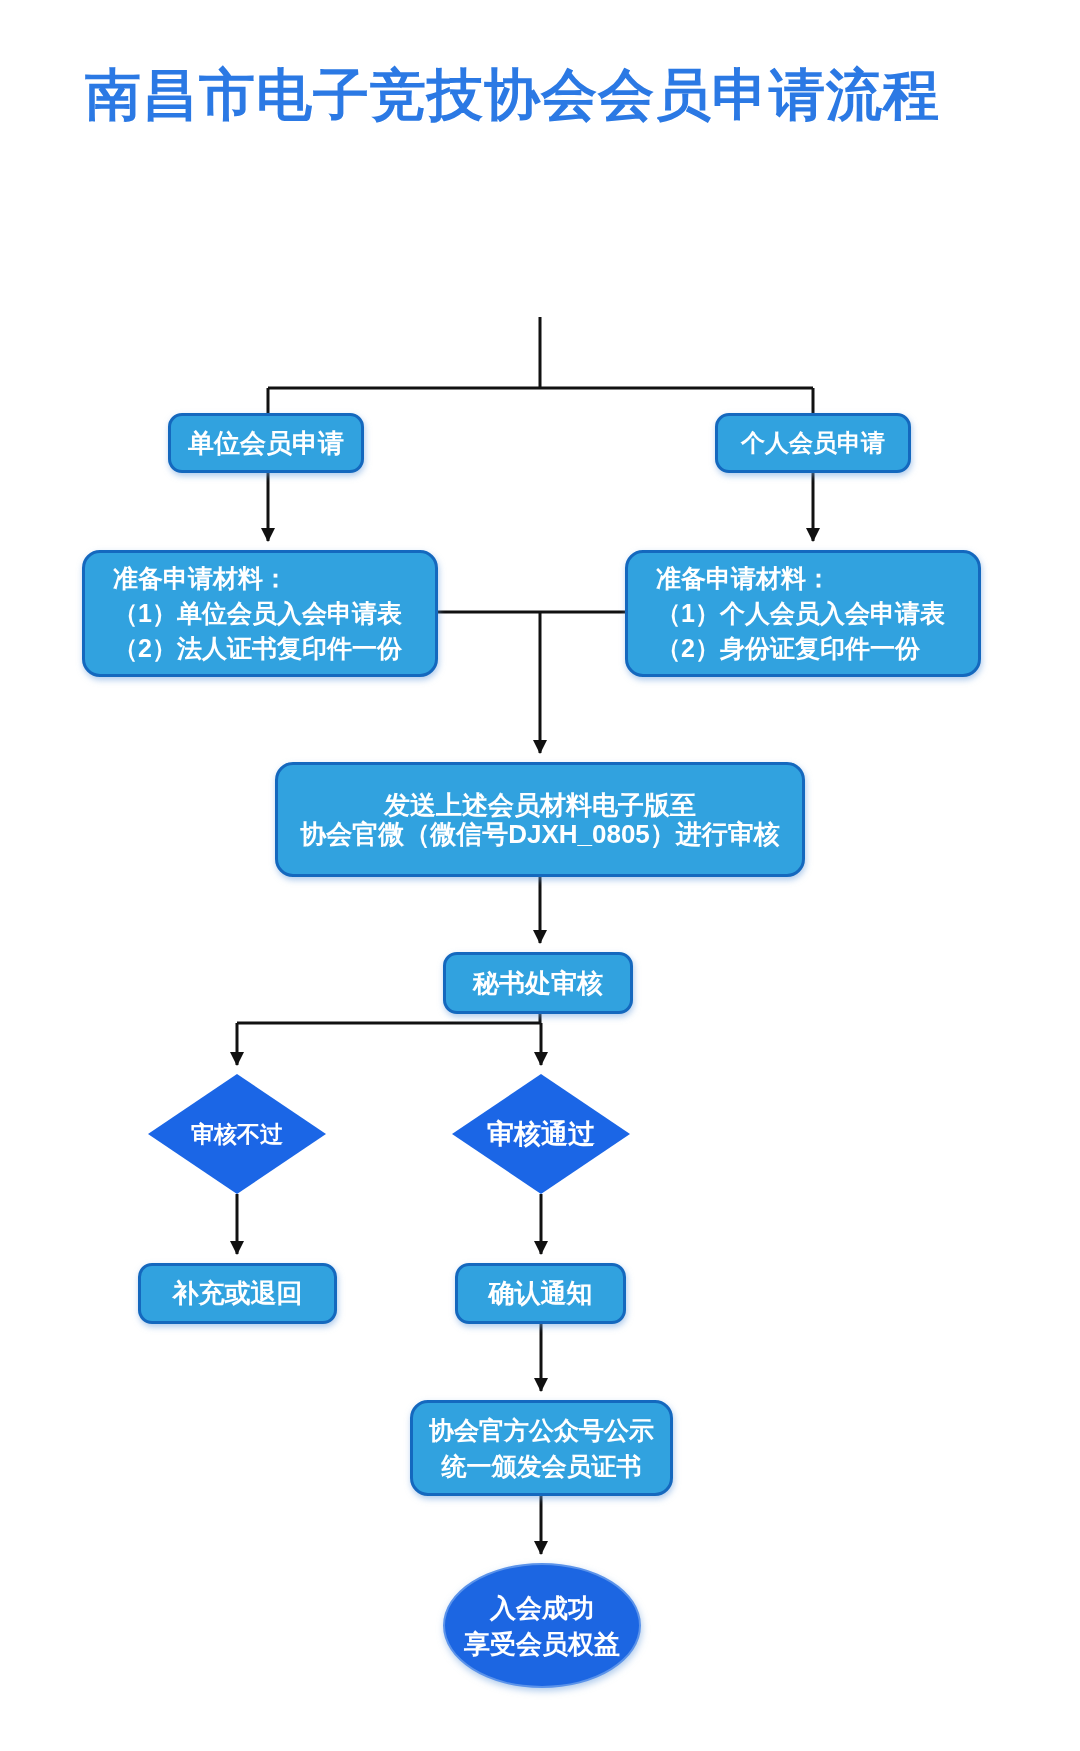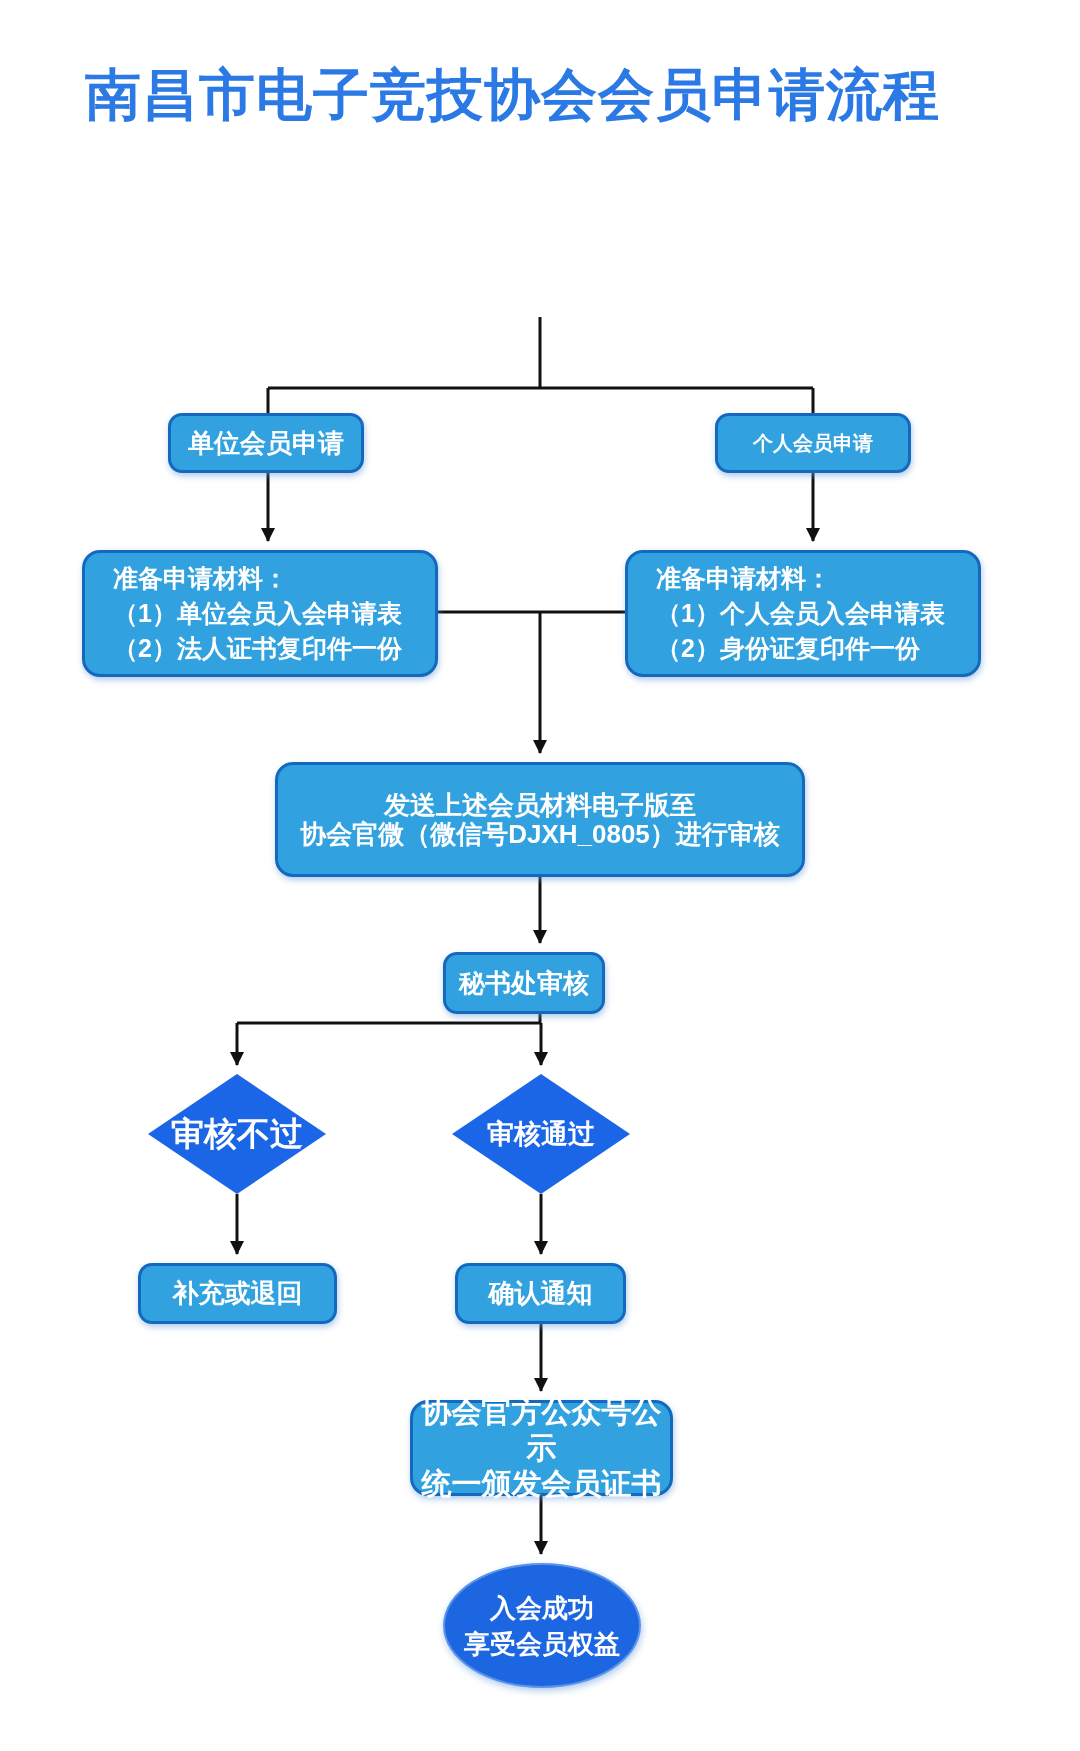--- a/index.html
+++ b/index.html
@@ -28,30 +28,30 @@
     box-shadow:1px 3px 7px rgba(110,160,220,.55);
   }
   .diamond {
     background:#1b66e6;
     clip-path:polygon(50% 0, 100% 50%, 50% 100%, 0 50%);
   }
   .left-text { justify-content:flex-start; text-align:left; padding-left:28px; }
 
   #node-start            { left:455px; top:214px;  width:172px; height:104px; font-size:27px; }
   #node-unit             { left:168px; top:413px;  width:196px; height:60px;  font-size:26px; }
-  #node-personal         { left:715px; top:413px;  width:196px; height:60px;  font-size:20px; }
+  #node-personal         { left:715px; top:413px;  width:196px; height:60px;  font-size:24px; }
   #node-unit-materials   { left:82px;  top:550px;  width:356px; height:127px; font-size:25px; line-height:35px; }
   #node-personal-materials{ left:625px; top:550px; width:356px; height:127px; font-size:25px; line-height:35px; }
   #node-send             { left:275px; top:762px;  width:530px; height:115px; font-size:26px; line-height:29px; }
-  #node-review           { left:443px; top:952px;  width:162px; height:62px;  font-size:26px; }
-  #node-fail             { left:148px; top:1074px; width:178px; height:120px; font-size:33px; }
+  #node-review           { left:443px; top:952px;  width:190px; height:62px;  font-size:26px; }
+  #node-fail             { left:148px; top:1074px; width:178px; height:120px; font-size:23px; }
   #node-pass             { left:452px; top:1074px; width:178px; height:120px; font-size:27px; }
   #node-fail-next        { left:138px; top:1263px; width:199px; height:61px;  font-size:26px; }
   #node-pass-next        { left:455px; top:1263px; width:171px; height:61px;  font-size:26px; }
-  #node-announce         { left:410px; top:1400px; width:263px; height:96px;  font-size:30px; line-height:36px; }
+  #node-announce         { left:410px; top:1400px; width:263px; height:96px;  font-size:25px; line-height:36px; }
   #node-end              { left:443px; top:1563px; width:198px; height:125px; font-size:26px; line-height:36px; }
 </style>
 </head>
 <body>
 
 <div id="canvas">
 
   <div id="flow-title">南昌市电子竞技协会会员申请流程</div>
 
   <svg id="connectors" width="1080" height="1751" viewBox="0 0 1080 1751">

